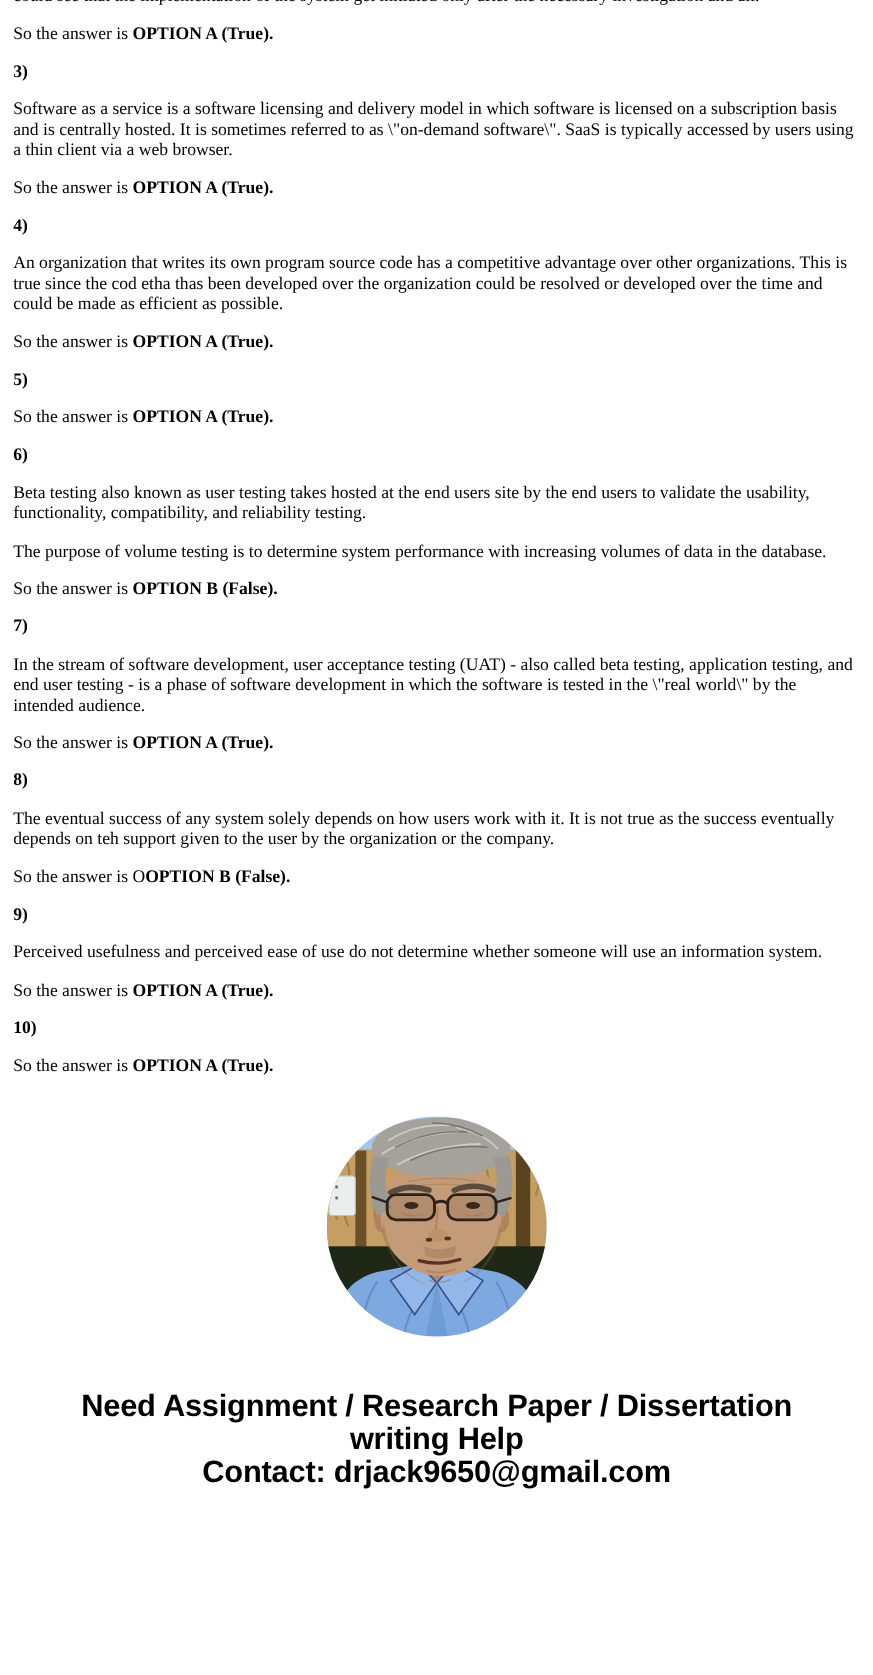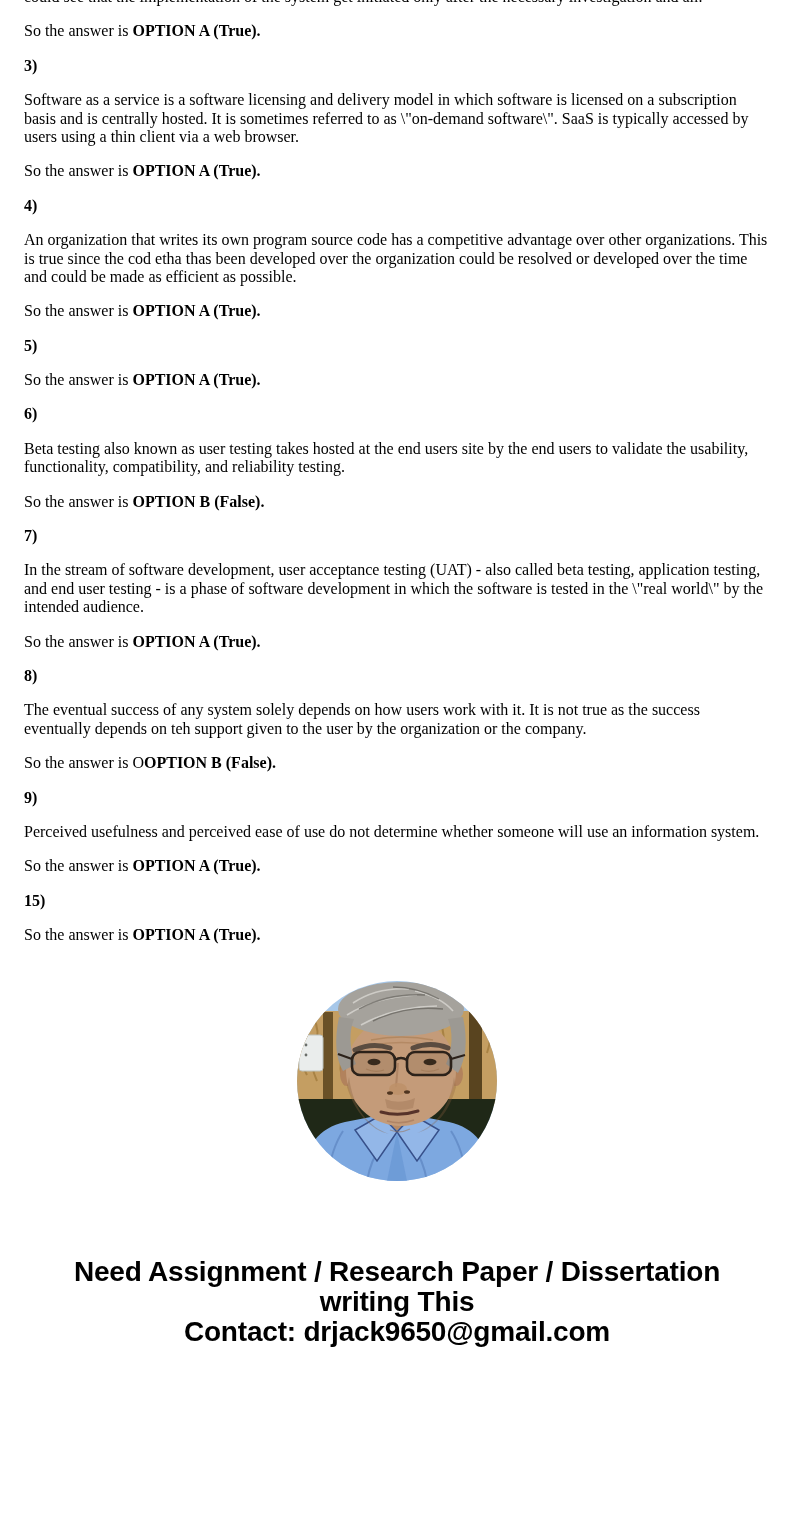--- a/index.html
+++ b/index.html
@@ -7,27 +7,27 @@
     width: 794px;
     height: 1523px;
     background: #ffffff;
     overflow: hidden;
     box-sizing: border-box;
     font-family: "Liberation Serif", serif;
     font-size: 16px;
     color: #000000;
   }
   .doc { padding: 0 8px; }
-  .doc p { margin: 16px 16px; line-height: 1.15; }
+  .doc p { margin: 16px 4px; line-height: 1.15; }
   .doc p:first-child { margin-top: -12px; }
   .doc strong { font-weight: bold; }
   .avatar-wrap { margin-top: 36px; text-align: center; }
   .avatar-svg { width: 200px; height: 200px; display: inline-block; vertical-align: top; }
   .footer {
-    margin-top: 76px;
+    margin-top: 48px;
     text-align: center;
     font-family: "Liberation Sans", sans-serif;
     font-weight: bold;
     font-size: 28px;
     line-height: 30px;
     letter-spacing: -0.2px;
     color: #000000;
   }
 </style>
 </head>
@@ -39,31 +39,32 @@
     <p class="heading"><strong>3)</strong></p>
     <p class="para">Software as a service is a software licensing and delivery model in which software is licensed on a subscription basis and is centrally hosted. It is sometimes referred to as \"on-demand software\". SaaS is typically accessed by users using a thin client via a web browser.</p>
     <p class="answer"><span>So the answer is </span><strong>OPTION A (True).</strong></p>
     <p class="heading"><strong>4)</strong></p>
     <p class="para">An organization that writes its own program source code has a competitive advantage over other organizations. This is true since the cod etha thas been developed over the organization could be resolved or developed over the time and could be made as efficient as possible.</p>
     <p class="answer"><span>So the answer is </span><strong>OPTION A (True).</strong></p>
     <p class="heading"><strong>5)</strong></p>
     <p class="answer"><span>So the answer is </span><strong>OPTION A (True).</strong></p>
     <p class="heading"><strong>6)</strong></p>
     <p class="para">Beta testing also known as user testing takes hosted at the end users site by the end users to validate the usability, functionality, compatibility, and reliability testing.</p>
+    <p class="para">The purpose of volume testing is to determine system performance with increasing volumes of data in the database.</p>
     <p class="answer"><span>So the answer is </span><strong>OPTION B (False).</strong></p>
     <p class="heading"><strong>7)</strong></p>
     <p class="para">In the stream of software development, user acceptance testing (UAT) - also called beta testing, application testing, and end user testing - is a phase of software development in which the software is tested in the \"real world\" by the intended audience.</p>
     <p class="answer"><span>So the answer is </span><strong>OPTION A (True).</strong></p>
     <p class="heading"><strong>8)</strong></p>
     <p class="para">The eventual success of any system solely depends on how users work with it. It is not true as the success eventually depends on teh support given to the user by the organization or the company.</p>
     <p class="answer"><span>So the answer is O</span><strong>OPTION B (False).</strong></p>
     <p class="heading"><strong>9)</strong></p>
     <p class="para">Perceived usefulness and perceived ease of use do not determine whether someone will use an information system.</p>
     <p class="answer"><span>So the answer is </span><strong>OPTION A (True).</strong></p>
-    <p class="heading"><strong>15)</strong></p>
+    <p class="heading"><strong>10)</strong></p>
     <p class="answer"><span>So the answer is </span><strong>OPTION A (True).</strong></p>
   </div>
 
 <div class="avatar-wrap">
   <svg class="avatar-svg" viewBox="0 0 200 200" role="img">
     <defs>
       <clipPath id="avclip">
           <circle cx="100" cy="100" r="100"></circle>
         </clipPath>
     </defs>
@@ -132,15 +133,15 @@
       <path d="M88,118 Q102,124 118,117 L116,127 Q102,131 90,127 Z" fill="#8a6244" opacity="0.3"></path>
       <path d="M84,131 Q102,136 121,130" stroke="#57332a" stroke-width="3" fill="none" stroke-linecap="round"></path>
       <path d="M90,140 Q103,144 117,139" stroke="#9c6d52" stroke-width="1.5" fill="none" opacity="0.5"></path>
       <path d="M93,149 Q103,153 113,148" stroke="#9a7050" stroke-width="1.3" fill="none" opacity="0.5"></path>
     </g>
   </svg>
 </div>
 
 <div class="footer">
   <div>Need Assignment / Research Paper / Dissertation</div>
-  <div>writing This</div>
+  <div>writing Help</div>
   <div>Contact: drjack9650@gmail.com</div>
 </div>
 
 </body></html>

